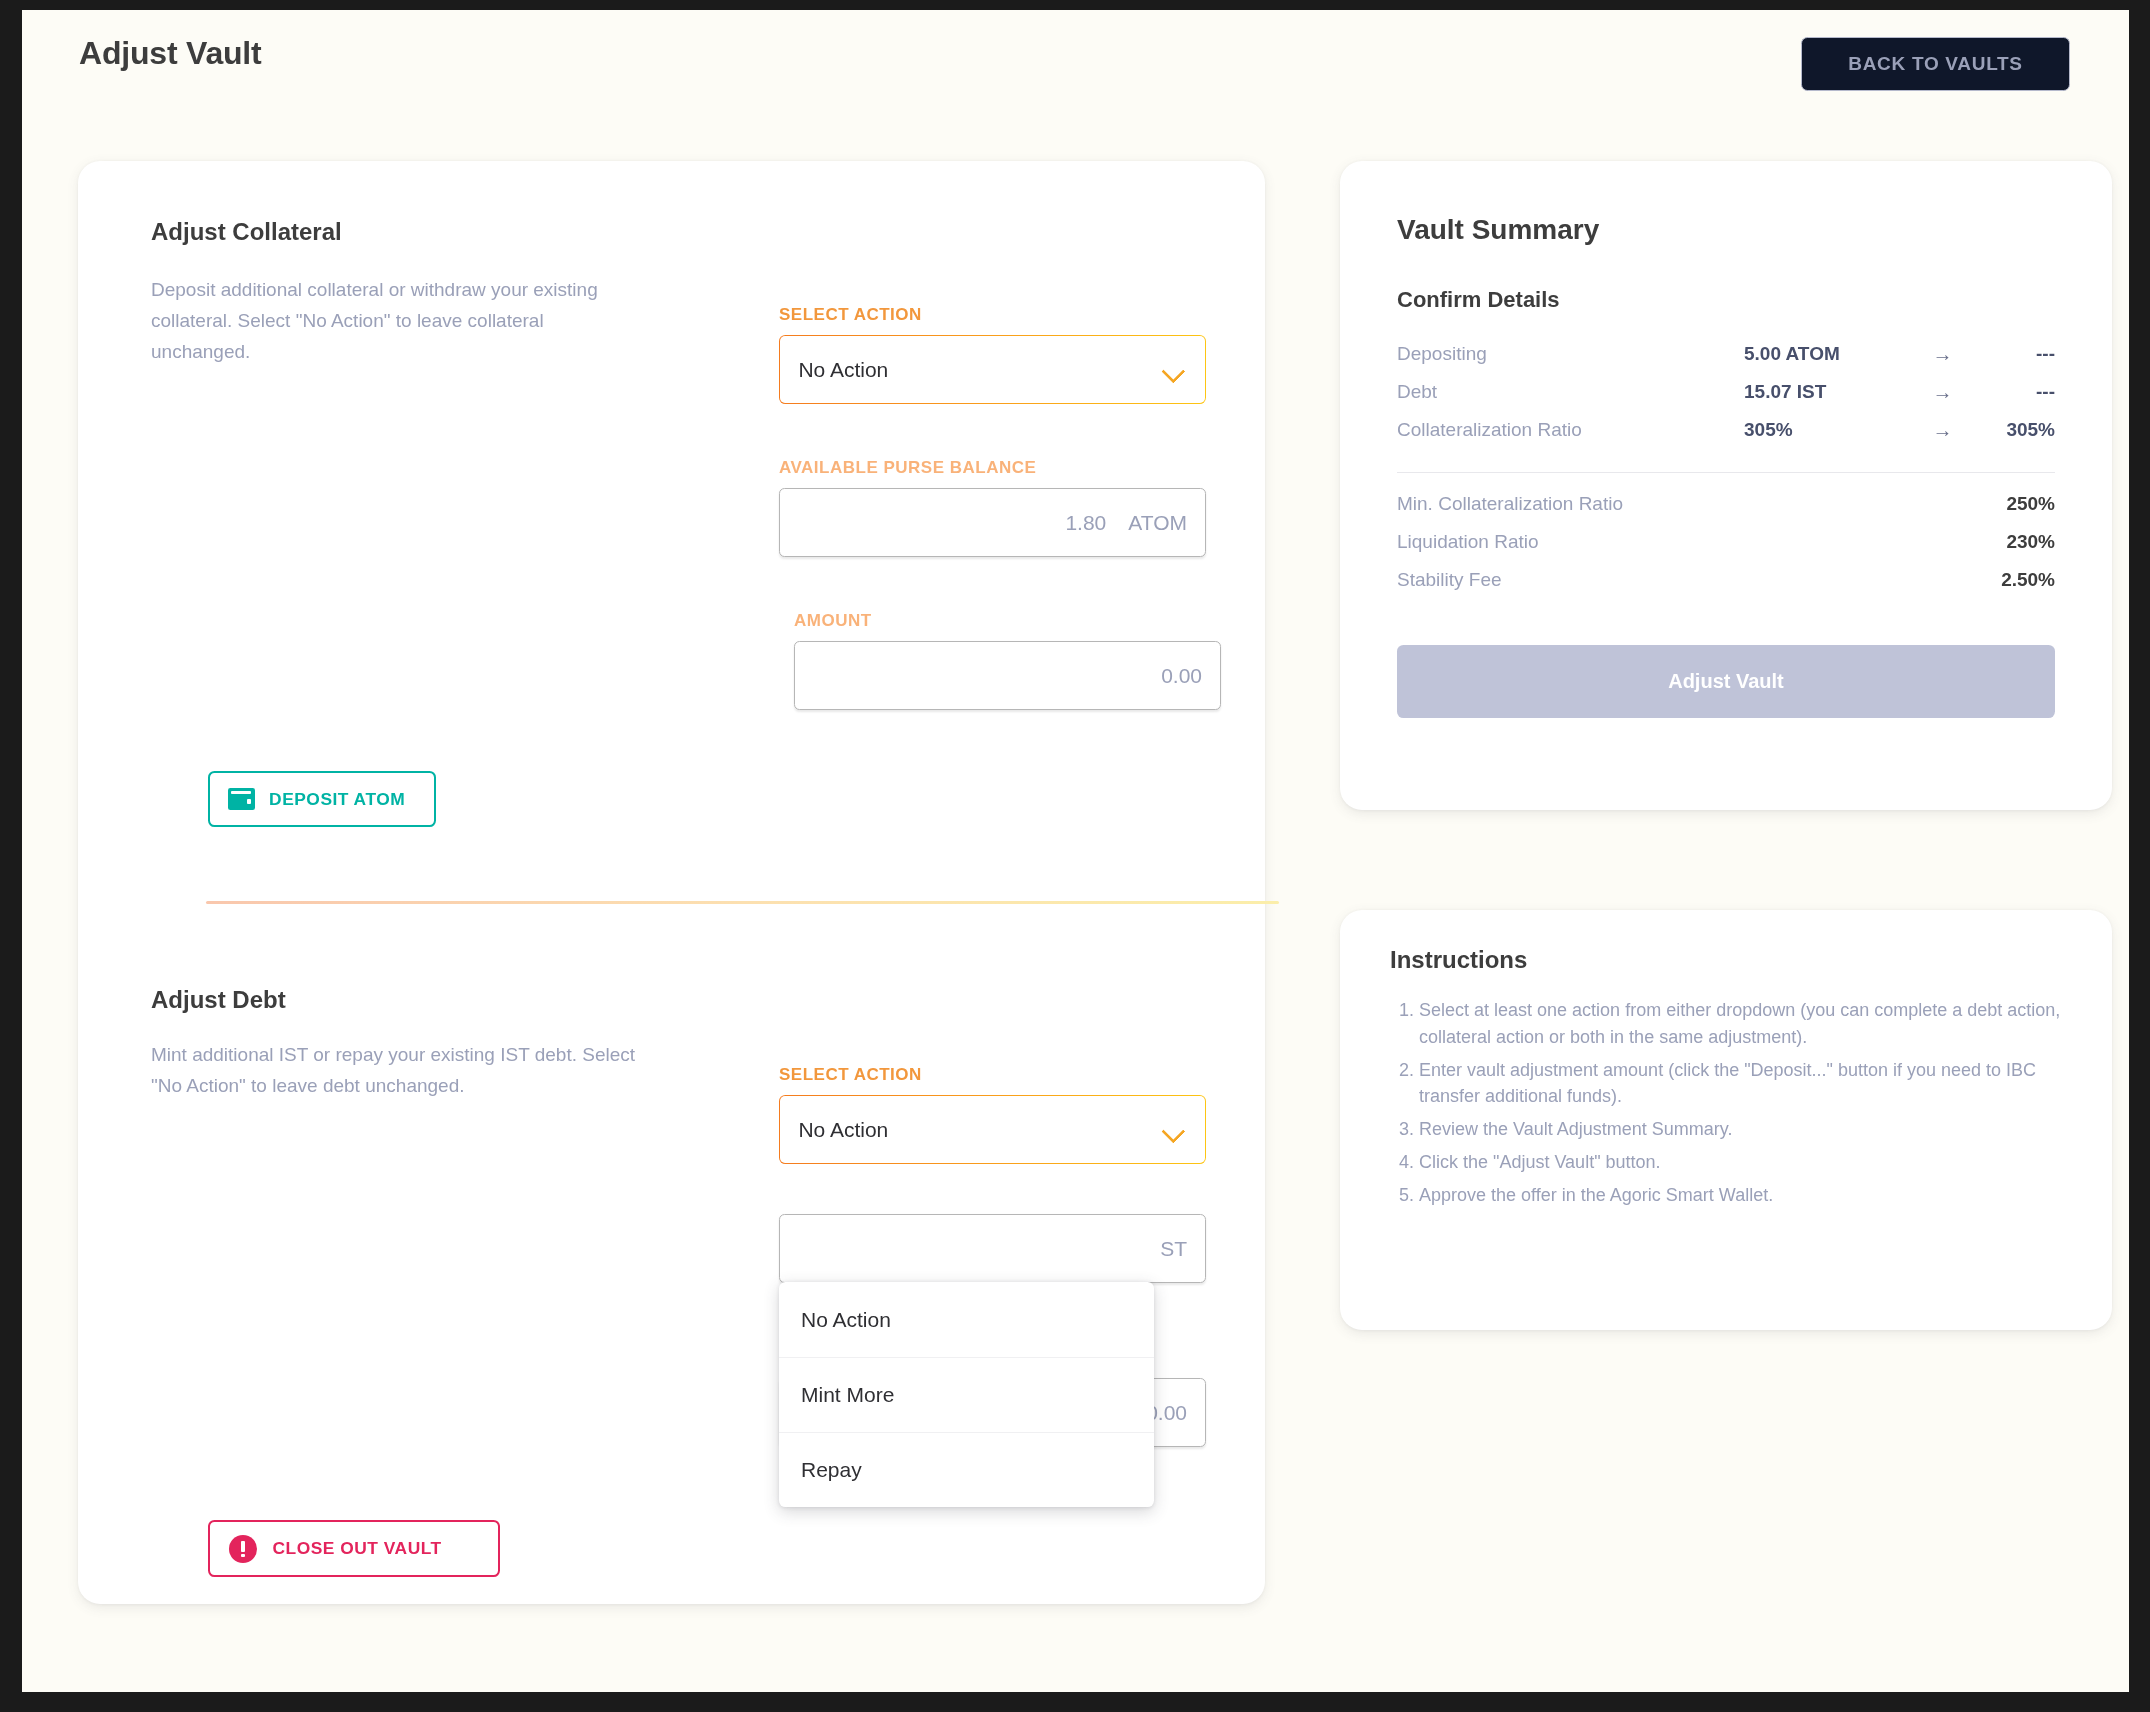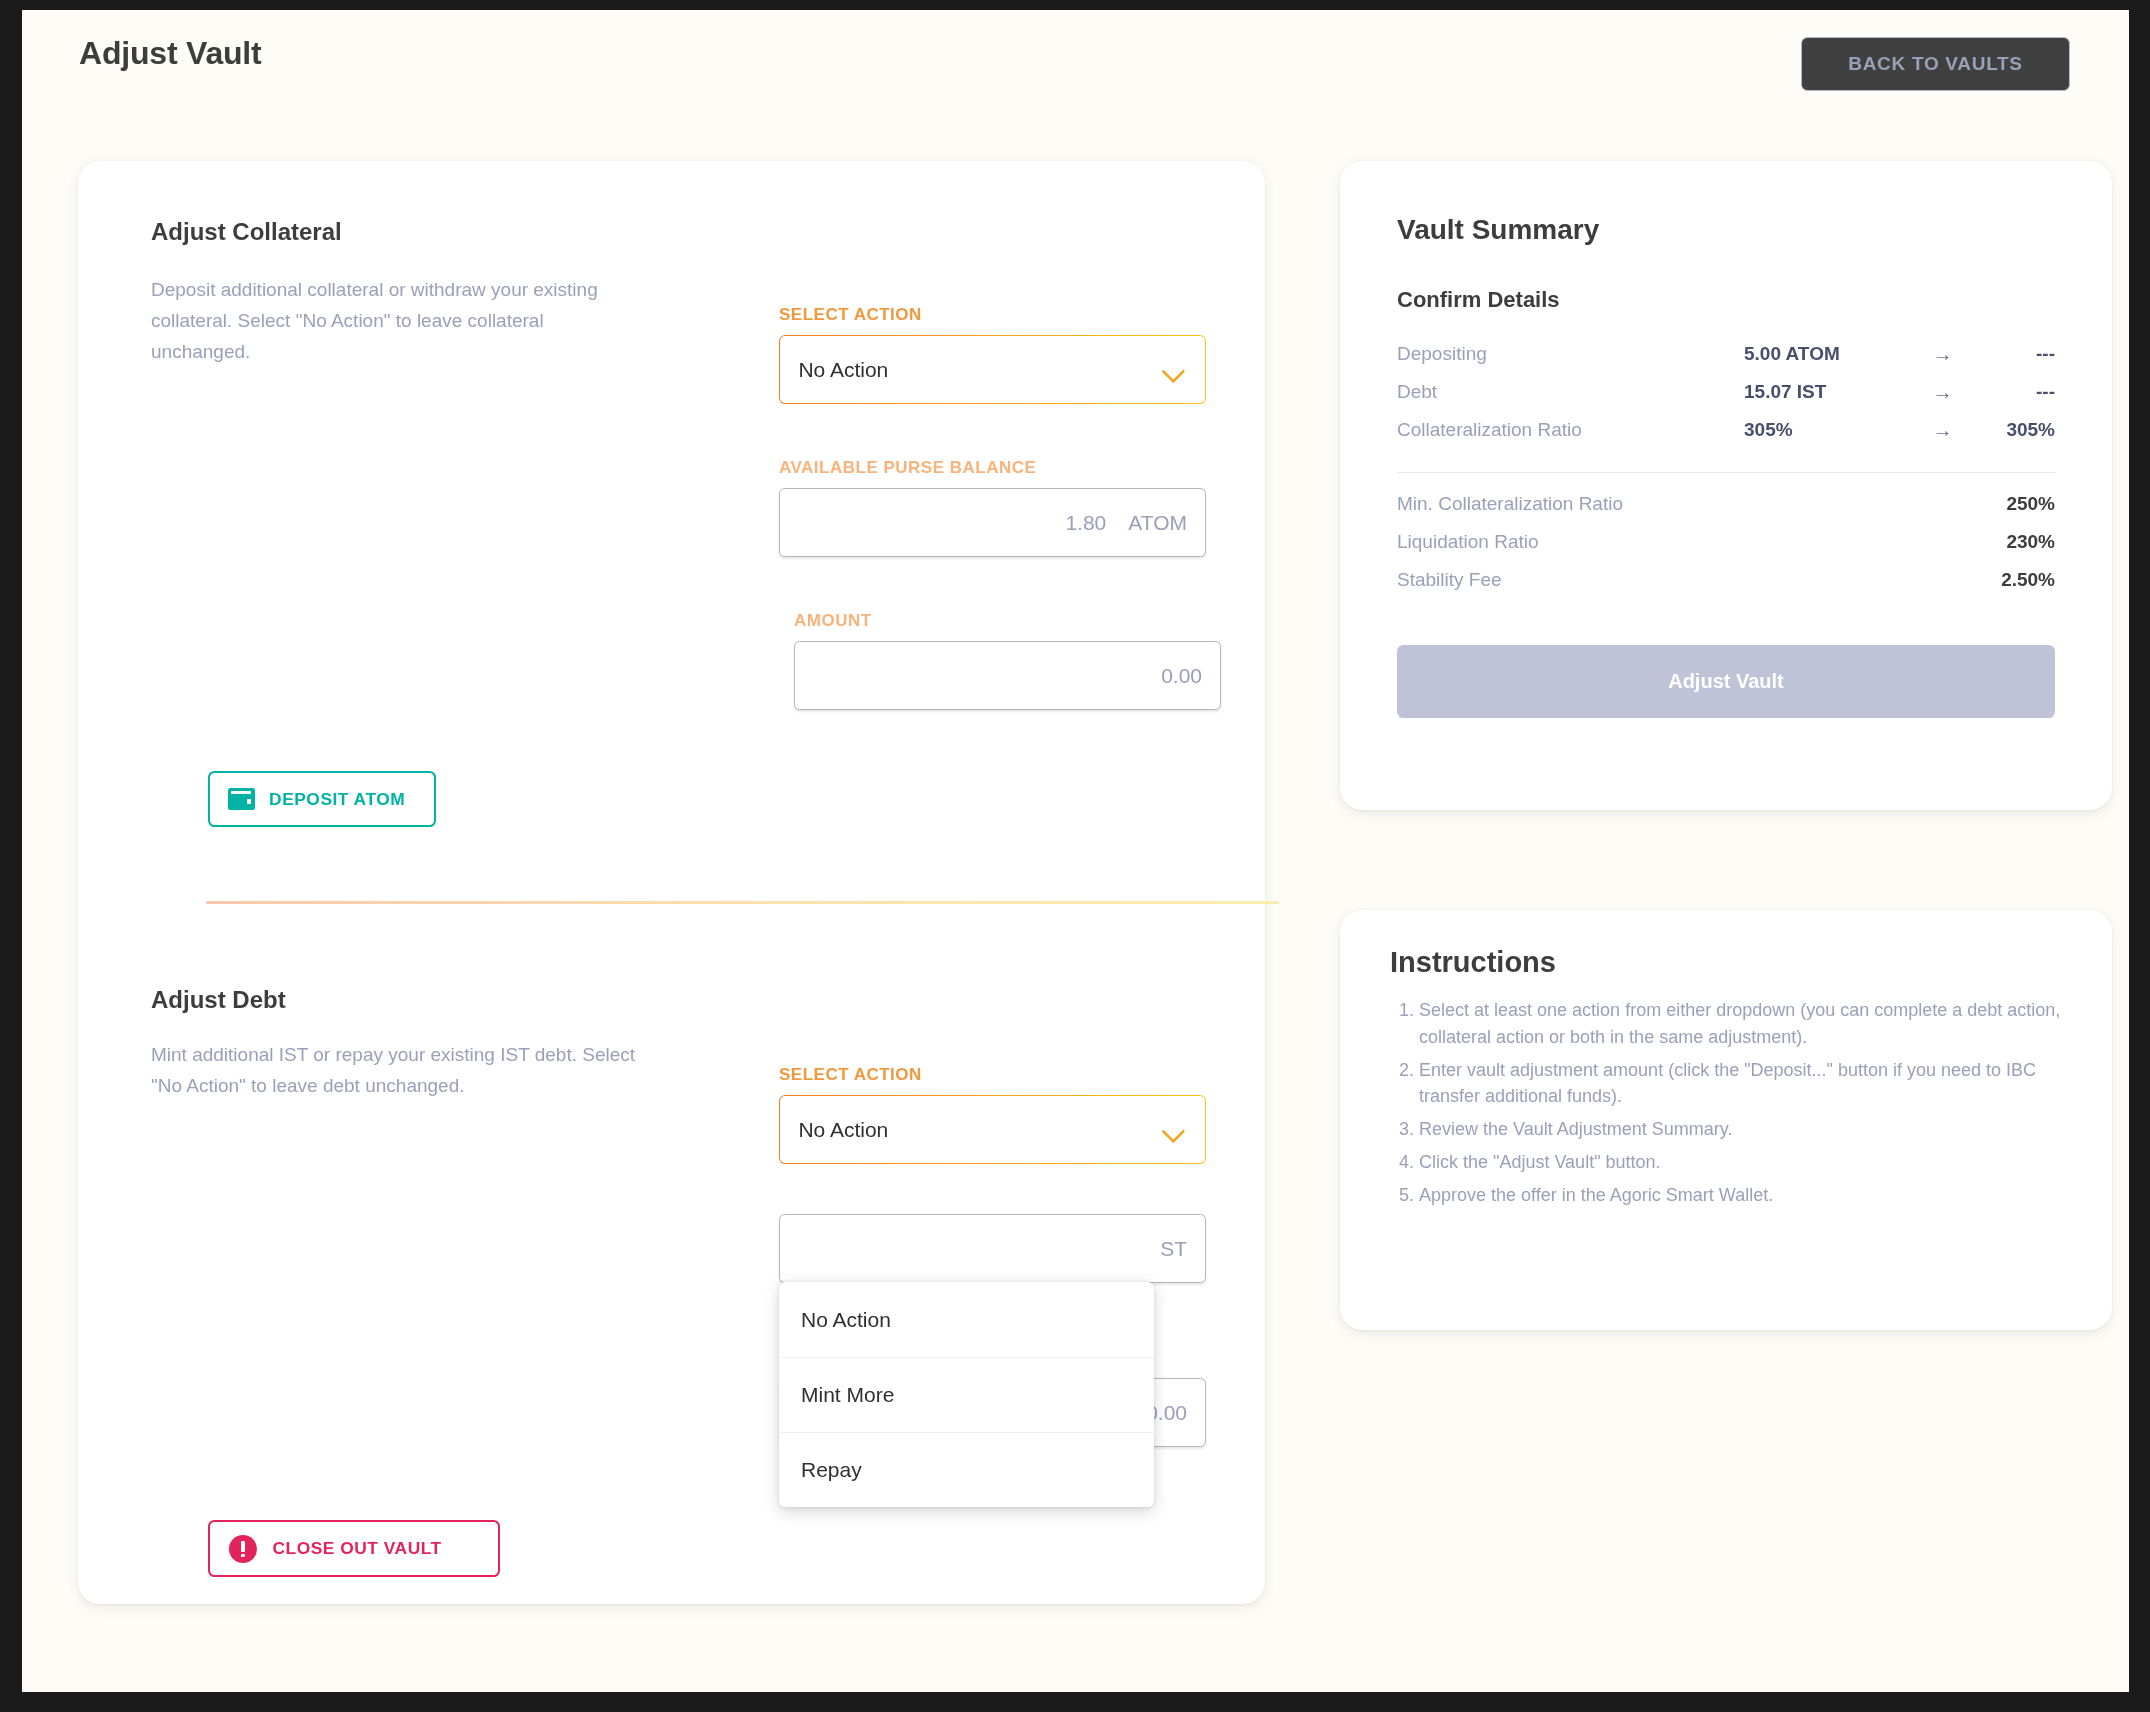--- a/index.html
+++ b/index.html
@@ -39,21 +39,21 @@
     letter-spacing: -0.2px;
   }
   .back-btn {
     position: absolute;
     right: 59px;
     top: 27px;
     width: 269px;
     height: 54px;
     border: 1.8px solid #b5b9cc;
     border-radius: 6.4px;
-    background: #404040;
+    background: #0f172a;
     color: #9aa0b8;
     font-size: 19px;
     font-weight: bold;
     letter-spacing: 0.7px;
     display: flex;
     align-items: center;
     justify-content: center;
     cursor: pointer;
     box-sizing: border-box;
   }
@@ -400,21 +400,21 @@
   .instr-card {
     position: absolute;
     left: 0;
     top: 749px;
     width: 772px;
     height: 420px;
   }
   .instr-title {
     position: absolute;
     left: 50px; top: 36px;
-    font-size: 29px;
+    font-size: 24px;
     font-weight: bold;
     color: #3d3d3d;
   }
   .instr-list {
     position: absolute;
     left: 51px;
     top: 87px;
     width: 676px;
     margin: 0;
     padding-left: 28px;

